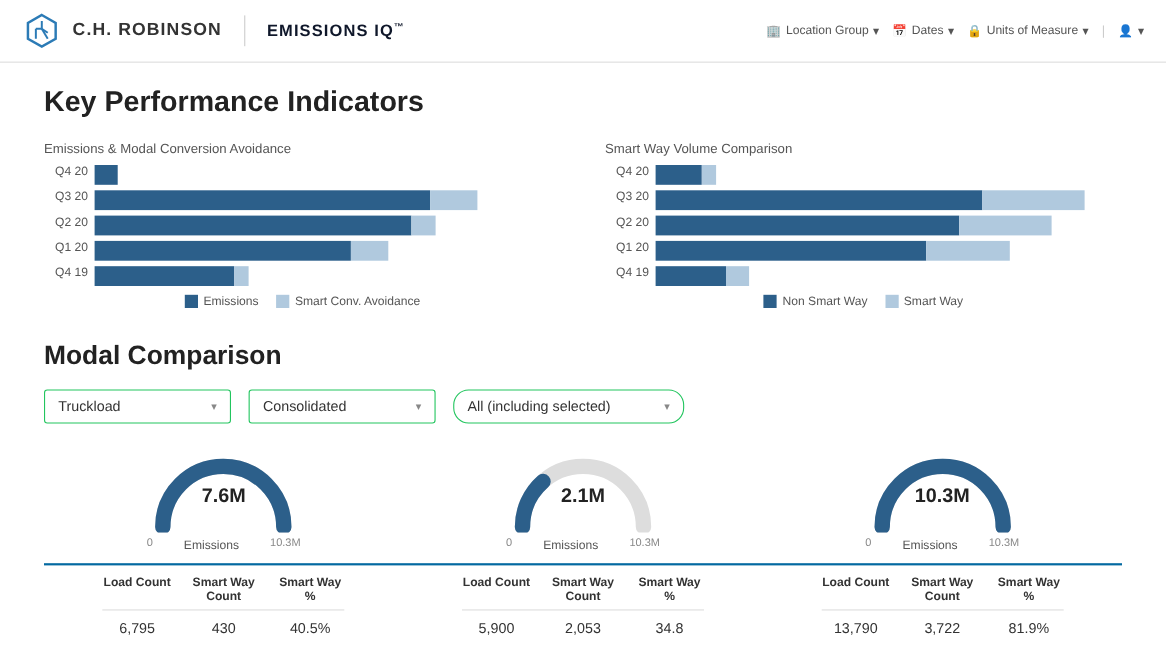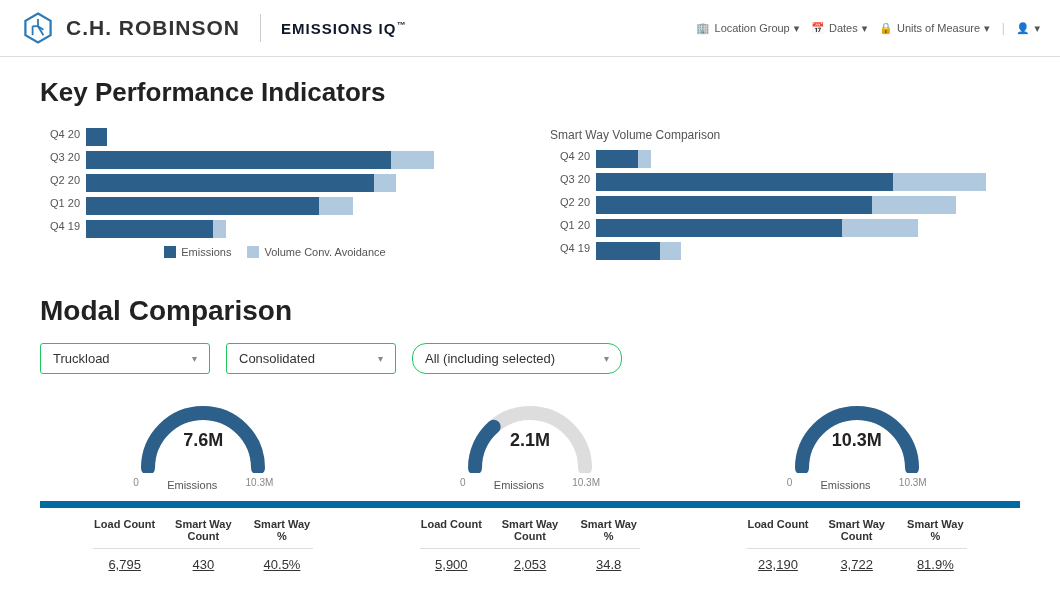--- a/index.html
+++ b/index.html
@@ -2,21 +2,21 @@
 <html><head>
   <meta charset="utf-8">
   <style>
     * { box-sizing: border-box; margin: 0; padding: 0; }
     body { font-family: Arial, sans-serif; background: #fff; color: #333; font-size: 13px; width: 1060px; min-height: 600px; overflow-x: hidden; }
 
     
     .header { display: flex; align-items: center; justify-content: space-between; padding: 10px 20px; border-bottom: 1px solid #ddd; }
     .header-left { display: flex; align-items: center; gap: 10px; }
     .logo-icon { width: 36px; height: 36px; }
-    .company-name { font-size: 21px; font-weight: bold; color: #333; letter-spacing: 1px; }
+    .company-name { font-size: 16px; font-weight: bold; color: #333; letter-spacing: 1px; }
     .divider-v { width: 1px; height: 28px; background: #ccc; margin: 0 10px; }
     .product-name { font-size: 15px; font-weight: bold; color: #0f172a; letter-spacing: 1px; }
     .tm { font-size: 9px; vertical-align: super; }
     .header-right { display: flex; align-items: center; gap: 12px; font-size: 12px; color: #555; }
     .header-btn { display: flex; align-items: center; gap: 4px; cursor: pointer; color: #555; }
     .header-btn span { font-size: 11px; }
     .header-sep { color: #ccc; }
 
     
     .main { padding: 20px 40px; }
@@ -35,41 +35,41 @@
     .bar-segment { height: 100%; }
     .bar-dark { background: #2c5f8a; }
     .bar-light { background: #b0c9de; }
     .chart-legend { display: flex; gap: 16px; margin-top: 8px; font-size: 11px; color: #555; justify-content: center; }
     .legend-item { display: flex; align-items: center; gap: 5px; }
     .legend-box { width: 12px; height: 12px; }
     .legend-dark { background: #2c5f8a; }
     .legend-light { background: #b0c9de; }
 
     
-    .modal-section-title { font-size: 28px; font-weight: bold; color: #222; margin-bottom: 16px; }
+    .modal-section-title { font-size: 24px; font-weight: bold; color: #222; margin-bottom: 16px; }
     .dropdowns-row { display: flex; gap: 16px; margin-bottom: 24px; }
     .dropdown-select { padding: 7px 12px; border: 1px solid #22c55e; border-radius: 3px; font-size: 13px; color: #333; background: #fff; cursor: pointer; display: flex; align-items: center; justify-content: space-between; min-width: 170px; }
     .dropdown-select .arrow { font-size: 10px; color: #888; margin-left: 8px; }
 
     
     .gauges-row { display: flex; justify-content: space-around; margin-bottom: 10px; }
     .gauge-container { display: flex; flex-direction: column; align-items: center; width: 220px; }
     .gauge-wrap { position: relative; width: 140px; height: 75px; margin-bottom: 4px; }
     .gauge-svg { width: 140px; height: 75px; }
     .gauge-center-text { position: absolute; top: 50%; left: 50%; transform: translate(-50%, -30%); text-align: center; }
     .gauge-value { font-size: 18px; font-weight: bold; color: #222; }
     .gauge-label { font-size: 11px; color: #555; margin-top: 2px; }
     .gauge-minmax { display: flex; justify-content: space-between; width: 140px; font-size: 10px; color: #888; }
 
     
-    .stats-tables-row { display: flex; justify-content: space-around; border-top: 7px solid #0369a1; }
+    .stats-tables-row { display: flex; justify-content: space-around; border-top: 2px solid #0369a1; }
     .stats-table { width: 220px; }
     .stats-header-row { display: flex; gap: 16px; padding: 10px 0 6px 0; }
     .stats-header-cell { flex: 1; font-size: 11px; font-weight: bold; color: #333; text-align: center; }
-    .stats-data-row { display: flex; gap: 16px; border-top: 1px solid #ddd; padding: 8px 0; text-decoration: underline; }
+    .stats-data-row { display: flex; gap: 16px; border-top: 1px solid #ddd; padding: 8px 0; }
     .stats-data-cell { flex: 1; font-size: 13px; color: #333; text-align: center; }
   </style>
 </head>
 <body>
 
 <div class="header">
   <div class="header-left">
 
     <svg class="logo-icon" viewBox="0 0 40 40" fill="none" xmlns="http://www.w3.org/2000/svg">
       <polygon points="20,4 34,12 34,28 20,36 6,28 6,12" stroke="#2c7bb6" stroke-width="2.5" fill="none"></polygon>
@@ -109,20 +109,21 @@
   </div>
 </div>
 
 <div class="main">
 
   <div>
     <h1 class="section-title">Key Performance Indicators</h1>
     <div class="charts-row">
 
       <div class="chart-container">
+        <div class="chart-title">Emissions &amp; Modal Conversion Avoidance</div>
         <div class="bar-chart">
           <div class="bar-row">
             <div class="bar-label">Q4 20</div>
             <div class="bar-track">
               <div class="bar-segment bar-dark" style="width:5%"></div>
               <div class="bar-segment bar-light" style="width:0%"></div>
             </div>
           </div>
           <div class="bar-row">
             <div class="bar-label">Q3 20</div>
@@ -153,21 +154,21 @@
             </div>
           </div>
         </div>
         <div class="chart-legend">
           <div class="legend-item">
             <div class="legend-box legend-dark"></div>
             <span>Emissions</span>
           </div>
           <div class="legend-item">
             <div class="legend-box legend-light"></div>
-            <span>Volume Conv. Avoidance</span>
+            <span>Smart Conv. Avoidance</span>
           </div>
         </div>
       </div>
 
       <div class="chart-container">
         <div class="chart-title">Smart Way Volume Comparison</div>
         <div class="bar-chart">
           <div class="bar-row">
             <div class="bar-label">Q4 20</div>
             <div class="bar-track">
@@ -195,20 +196,30 @@
               <div class="bar-segment bar-dark" style="width:58%"></div>
               <div class="bar-segment bar-light" style="width:18%"></div>
             </div>
           </div>
           <div class="bar-row">
             <div class="bar-label">Q4 19</div>
             <div class="bar-track">
               <div class="bar-segment bar-dark" style="width:15%"></div>
               <div class="bar-segment bar-light" style="width:5%"></div>
             </div>
+          </div>
+        </div>
+        <div class="chart-legend">
+          <div class="legend-item">
+            <div class="legend-box legend-dark"></div>
+            <span>Non Smart Way</span>
+          </div>
+          <div class="legend-item">
+            <div class="legend-box legend-light"></div>
+            <span>Smart Way</span>
           </div>
         </div>
       </div>
 
     </div>
   </div>
 
   <div>
     <h2 class="modal-section-title">Modal Comparison</h2>
 
@@ -312,21 +323,21 @@
         </div>
       </div>
 
       <div class="stats-table">
         <div class="stats-header-row">
           <div class="stats-header-cell">Load Count</div>
           <div class="stats-header-cell">Smart Way Count</div>
           <div class="stats-header-cell">Smart Way %</div>
         </div>
         <div class="stats-data-row">
-          <div class="stats-data-cell">23,190</div>
+          <div class="stats-data-cell">13,790</div>
           <div class="stats-data-cell">3,722</div>
           <div class="stats-data-cell">81.9%</div>
         </div>
       </div>
 
     </div>
   </div>
 </div>
 
 </body></html>

